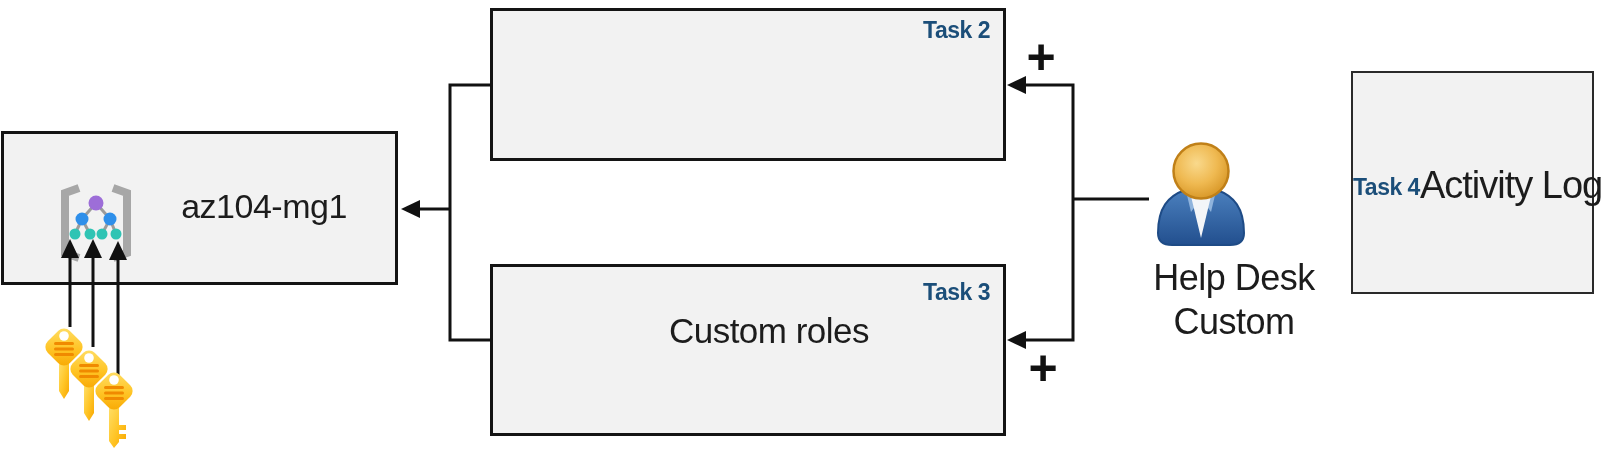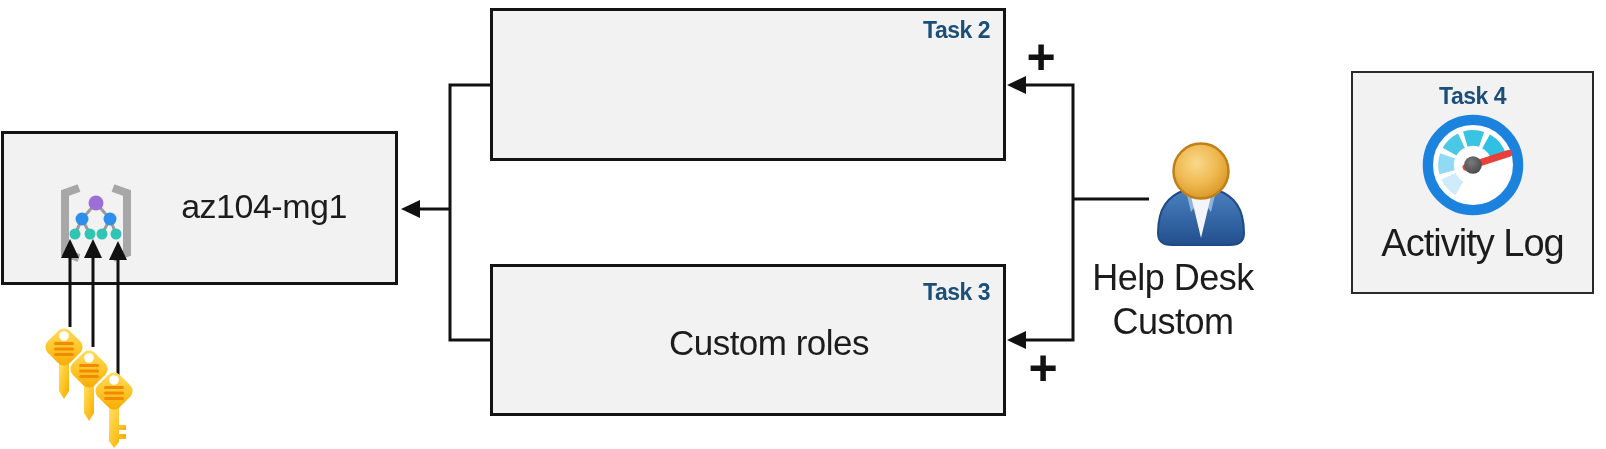--- a/index.html
+++ b/index.html
@@ -17,30 +17,30 @@
   }
   .box-lines{
     position:absolute;left:0;right:0;text-align:center;font-size:35px;line-height:44px;
     color:#1c1c1c;letter-spacing:-0.5px;
   }
   .mg-name{
     position:absolute;left:140px;top:53px;width:240px;text-align:center;
     font-size:34px;color:#1c1c1c;letter-spacing:-0.5px;
   }
   .mg-icon-svg{position:absolute;left:42px;top:43px;}
-  .task4-inner{display:flex;flex-direction:column;align-items:center;width:100%;height:100%;}
+  .task4-inner{display:flex;flex-direction:row;align-items:center;width:100%;height:100%;}
   .task4-inner .task4-label{position:static;margin-top:10px;}
   .task4-caption{font-size:38px;color:#1c1c1c;letter-spacing:-1px;margin-top:6px;white-space:nowrap;}
   .gauge-svg{margin-top:4px;}
   .plus{
     position:absolute;width:60px;height:60px;line-height:58px;text-align:center;
     font-size:50px;font-weight:bold;color:#111;
   }
   .actor-label{
-    position:absolute;left:1073px;top:256px;width:200px;text-align:center;
+    position:absolute;left:1134px;top:256px;width:200px;text-align:center;
     font-size:36px;line-height:44px;color:#1c1c1c;letter-spacing:-0.5px;
   }
   .overlay{position:absolute;left:0;top:0;pointer-events:none;z-index:5;}
 </style>
 </head>
 <body>
 
 <div class="canvas">
 
   <div class="task-box" style="left:1px;top:131px;width:397px;height:154px;">
@@ -67,23 +67,23 @@
           <circle cx="70" cy="57" r="5.5" fill="#2FC4B4"></circle>
       </g>
     </svg>
     <div class="mg-name">az104-mg1</div>
   </div>
 
   <div class="task-box" style="left:490px;top:8px;width:516px;height:153px;">
     <div class="task-label">Task 2</div>
   </div>
 
-  <div class="task-box" style="left:490px;top:264px;width:516px;height:152px;">
+  <div class="task-box" style="left:490px;top:264px;width:516px;height:172px;">
     <div class="task-label" style="top:12px;">Task 3</div>
-    <div class="box-lines" style="top:54px;margin-left:42px;">
+    <div class="box-lines" style="top:42px;margin-left:42px;">
       <div>Custom roles</div>
     </div>
   </div>
 
   <div class="task-box thin" style="left:1351px;top:71px;width:243px;height:223px;">
     <div class="task4-inner">
       <div class="task-label task4-label">Task 4</div>
       <svg class="gauge-svg" width="102" height="102" viewBox="-52 -52 104 104">
         <defs>
           <path id="wseg" d="M 33.9 -10.7 A 35.5 35.5 0 0 1 33.9 10.7 L 18.6 5.9 A 19.5 19.5 0 0 0 18.6 -5.9 Z"></path>

